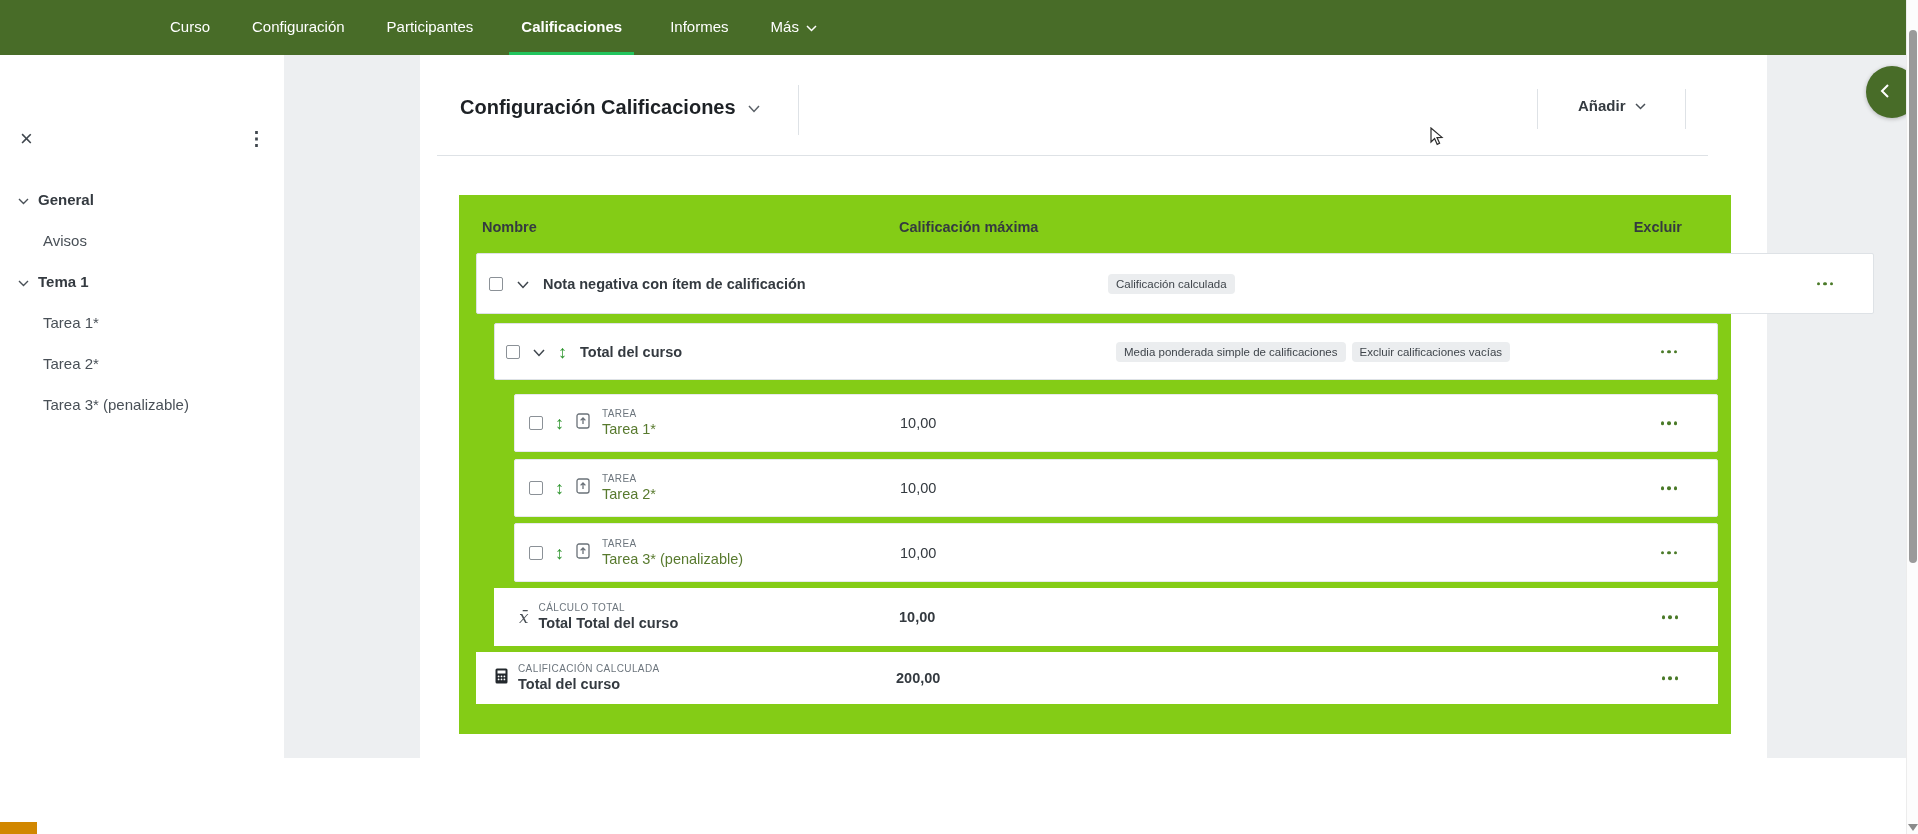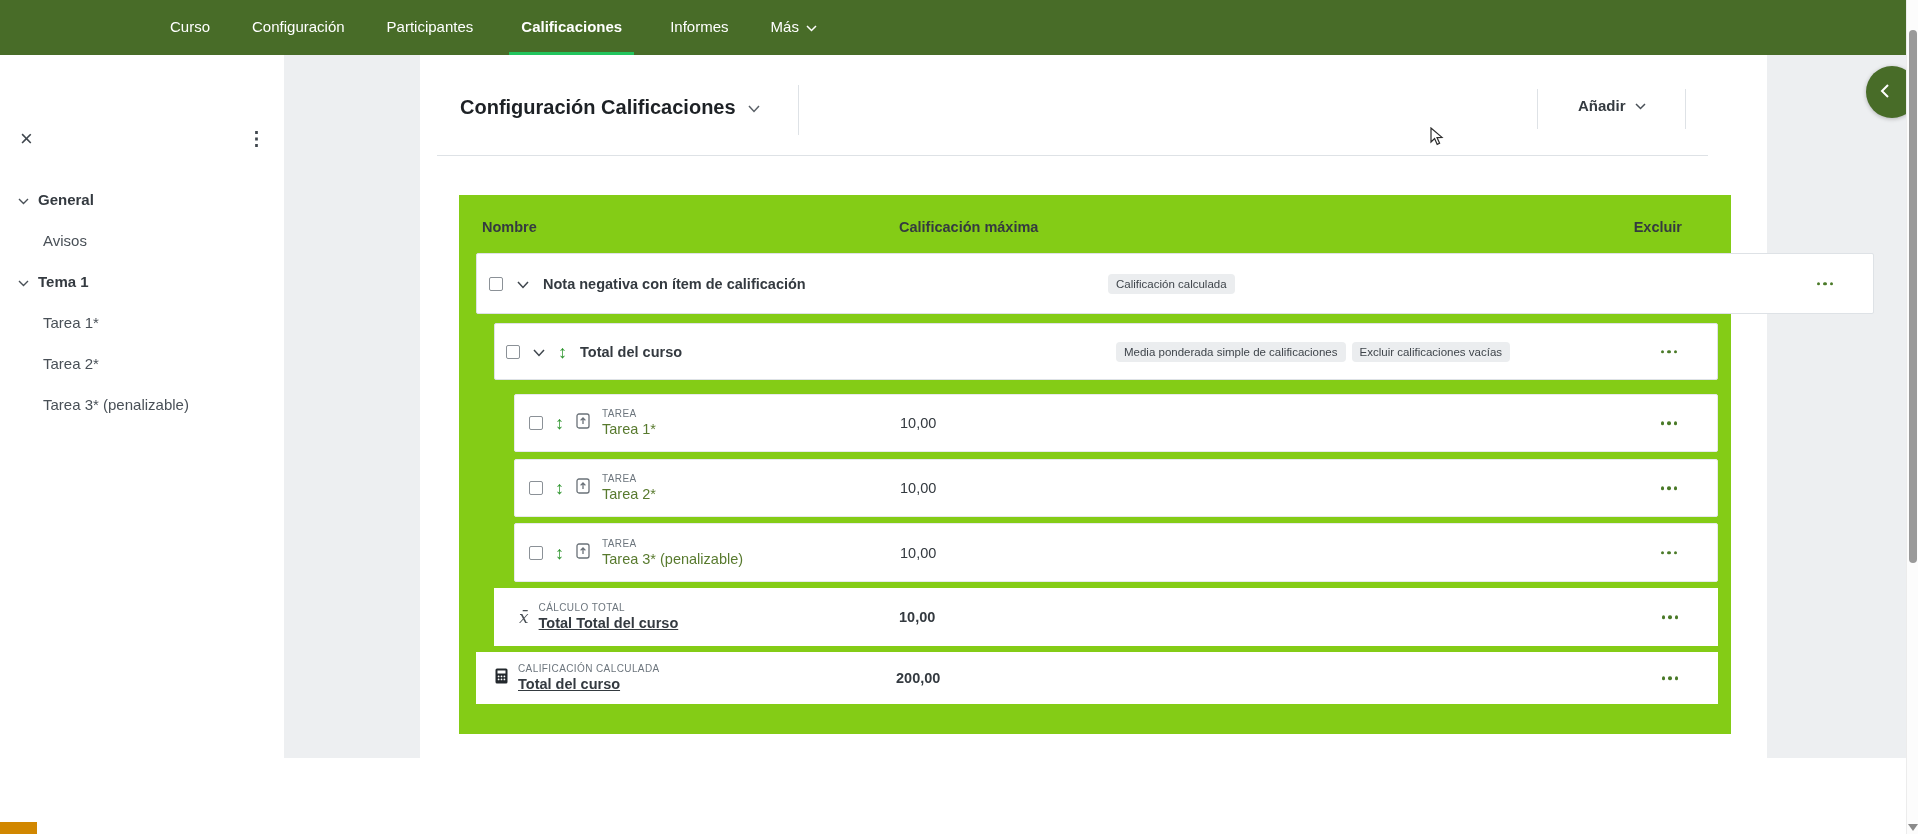--- a/index.html
+++ b/index.html
@@ -69,21 +69,21 @@
   .cat-name { font-size:14.5px; font-weight:bold; color:#343a40; cursor:pointer; }
   .badge { background:#ebedef; color:#3f454b; font-size:11.5px; padding:4px 8px; border-radius:4px;
            white-space:nowrap; }
   .badges { display:flex; gap:6px; }
   .chk { width:14px; height:14px; border:1px solid #8b9197; border-radius:2px; background:#fff;
          cursor:pointer; flex:0 0 auto; }
   .move { color:#2f962f; font-size:18px; font-weight:bold; line-height:14px; cursor:grab; }
   .two-line { display:flex; flex-direction:column; }
   .kind-label { font-size:10px; color:#6c757d; letter-spacing:.4px; line-height:13px; }
   .item-link { font-size:14.5px; color:#587a2e; cursor:pointer; line-height:19px; }
-  .total-name { font-size:14.5px; font-weight:bold; color:#343a40; line-height:19px;text-decoration:underline; }
+  .total-name { font-size:14.5px; font-weight:bold; color:#343a40; line-height:19px; }
   .val { font-size:14.5px; color:#343a40; }
   .val.bold { font-weight:bold; }
   .mean-icon { font-family:"DejaVu Serif", serif; font-style:italic; font-size:17px; color:#4a5056; }
 
   
   .footer { position:absolute; left:0; top:758px; width:1918px; height:76px; background:#fff;
             box-shadow:0 -7px 12px -5px rgba(0,0,0,.18); z-index:6; }
   .save-btn { position:absolute; right:93px; top:19px; height:43px; padding:0 22px; background:#486c28;
               color:#fff; font-size:15px; font-family:inherit; border:none; border-radius:8px; cursor:pointer; }
   .orange-marker { position:absolute; left:0; top:822px; width:37px; height:12px; background:#d18700; z-index:9; }

